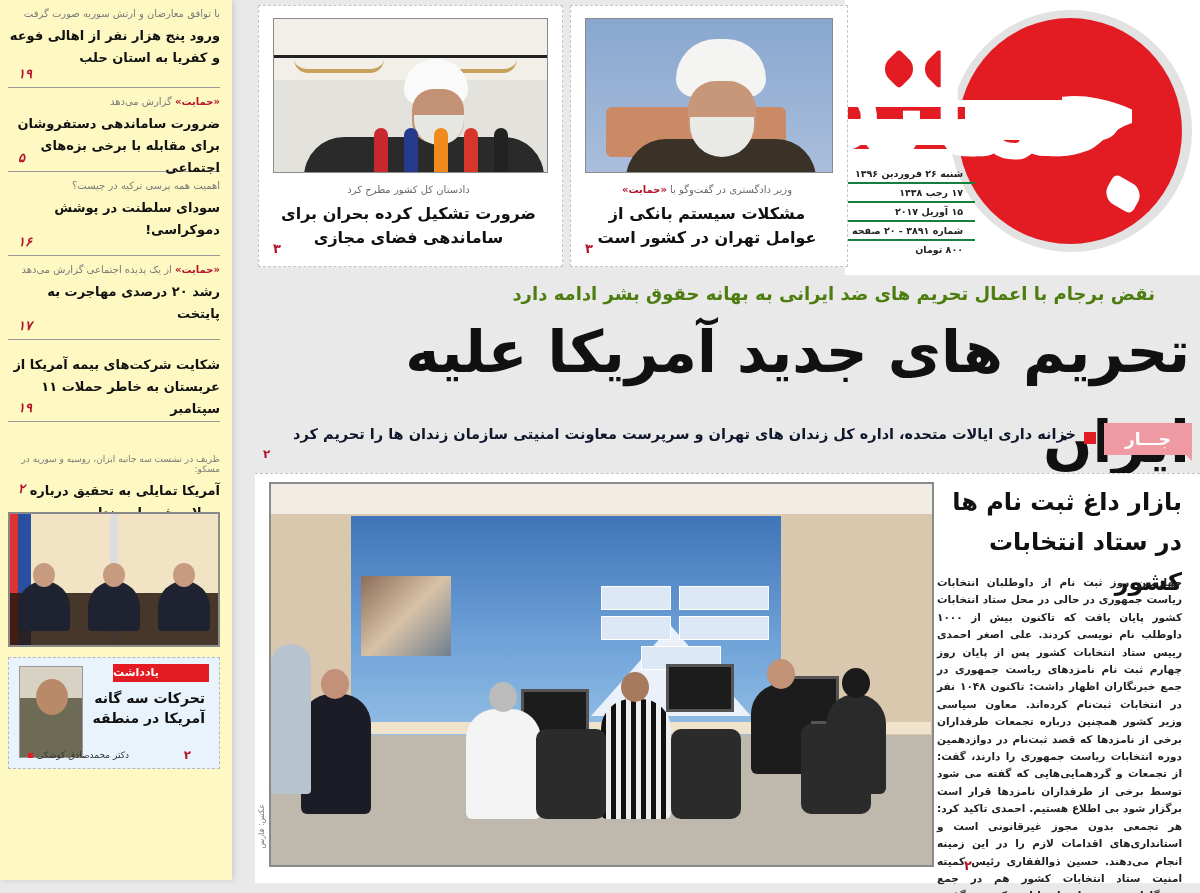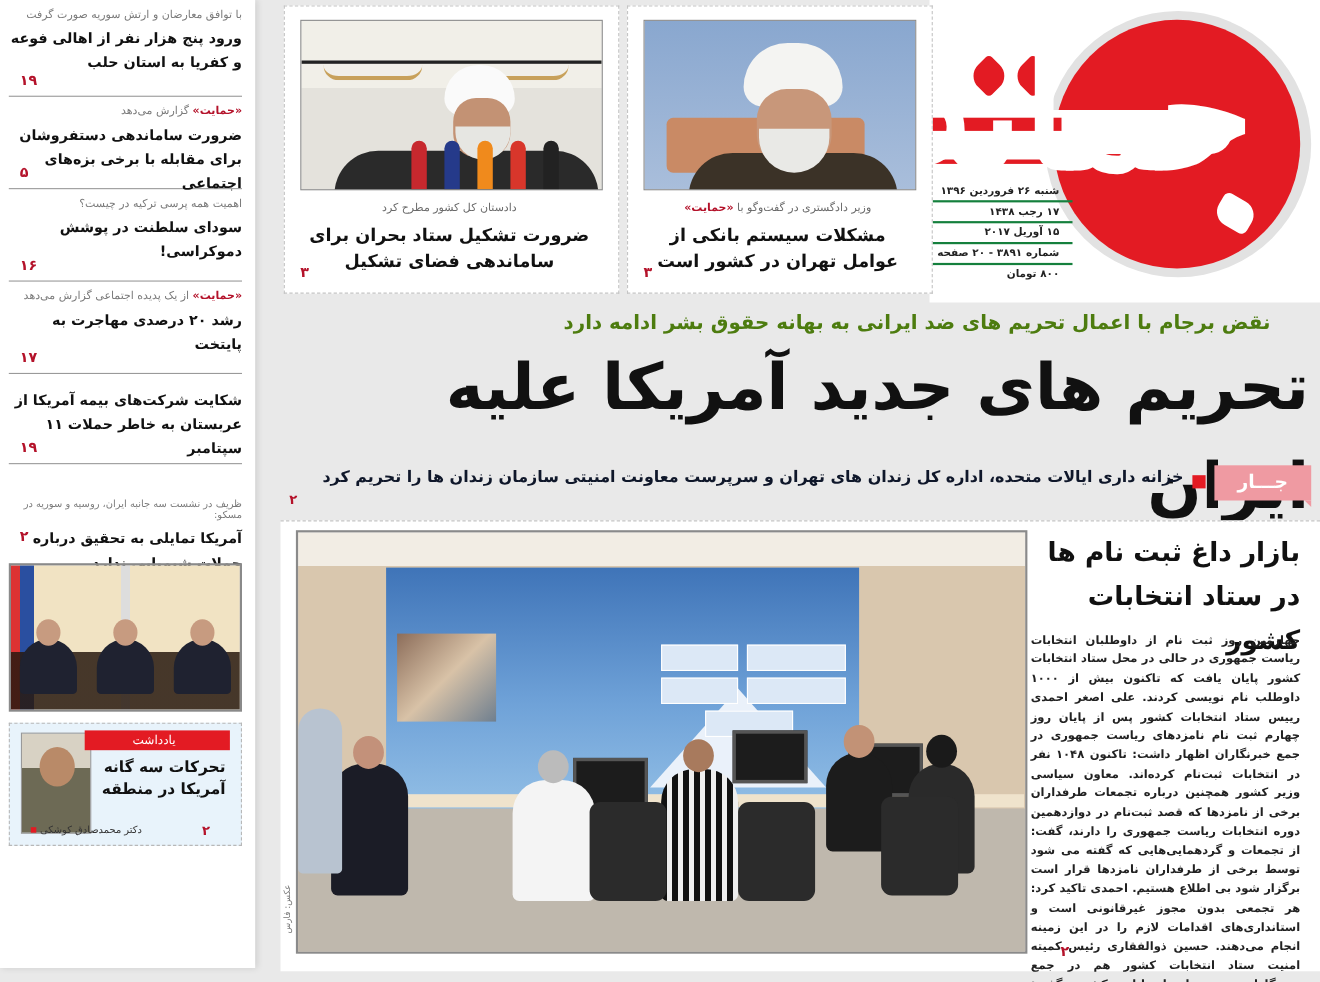--- a/index.html
+++ b/index.html
@@ -9,47 +9,47 @@
     font-family: "DejaVu Sans", sans-serif;
     direction: rtl;
     position: relative;
     color: #111;
   }
   .page { position: absolute; inset: 0; background: #e9e9e9; }
 
   
   .sidebar {
     position: absolute; left: 0; top: 0; width: 232px; height: 880px;
-    background: #ffffff;
+    background: #fef9c3;
     box-shadow: 2px 0 6px rgba(0,0,0,0.12);
     padding: 0 12px 0 8px;
   }
   .side-item { position: relative; border-bottom: 1.5px solid #9a9a9a; padding: 8px 0 6px; }
   .side-item .kicker { font-size: 10px; color: #7a7a7a; text-align: right; margin-bottom: 6px; }
   .side-item .kicker .red { color: #b4122a; font-weight: bold; }
   .side-item .title { font-size: 13px; font-weight: bold; line-height: 22px; text-align: right; }
-  .side-item .pnum { position: absolute; left: 10px; bottom: 6px; color: #b4122a; font-weight: bold; font-size: 13px; direction: ltr; }
+  .side-item .pnum { position: absolute; left: 10px; bottom: 6px; color: #b4122a; font-weight: bold; font-size: 13px; direction: ltr; font-style: italic; }
 
   .side-photo {
     margin-top: 10px; height: 135px; border: 2px solid #8a8a8a;
     background:
       linear-gradient(180deg, rgba(0,0,0,0) 60%, rgba(40,25,15,0.85) 60%),
       linear-gradient(90deg, #d33 0 4%, #2a4fa0 4% 10%, #f1e3c3 10% 48%, #ddd 48% 52%, #f1e3c3 52% 100%);
     position: relative; overflow: hidden;
   }
   .side-photo .p { position: absolute; bottom: 14px; width: 52px; height: 50px; border-radius: 26px 26px 4px 4px; background: #1f2230; }
   .side-photo .p.h::before { content:""; position:absolute; top:-18px; left:15px; width:22px; height:24px; border-radius:50%; background:#c79b80; }
 
   .note-box {
     margin-top: 10px; border: 1px dashed #b8b8b8; background: #e8f3fb;
     height: 112px; position: relative; padding: 6px;
   }
   .note-photo { position: absolute; left: 10px; top: 8px; width: 64px; height: 92px; background: linear-gradient(180deg, #d8d2c4 0 35%, #6d6a55 35% 100%); border: 1px solid #999; }
   .note-photo::before { content:""; position:absolute; left:16px; top:12px; width:32px; height:36px; border-radius:50%; background:#b98a68; }
-  .note-badge { position: absolute; right: 10px; top: 6px; width: 132px; height: 18px; background: #e31b23; color: #fff; font-size: 11px; font-weight: normal; text-align: center; padding-right: 6px; line-height: 18px; }
+  .note-badge { position: absolute; right: 10px; top: 6px; width: 96px; height: 18px; background: #e31b23; color: #fff; font-size: 11px; font-weight: bold; text-align: left; padding-right: 6px; line-height: 18px; }
   .note-title { position: absolute; right: 14px; top: 30px; width: 130px; font-size: 14px; font-weight: bold; line-height: 20px; text-align: right; }
   .note-author { position: absolute; right: 90px; bottom: 8px; font-size: 9px; color: #333; }
   .note-author::after { content:""; display:inline-block; width:5px; height:5px; background:#e31b23; margin-right:3px; }
   .note-pnum { position: absolute; right: 28px; bottom: 6px; color: #b4122a; font-weight: bold; font-size: 12px; }
 
   
   .top-box {
     position: absolute; top: 5px; height: 262px; background: #fff;
     border: 1px dashed #c4c4c4;
   }
@@ -169,21 +169,21 @@
       <div class="turban"></div>
       <div class="face"></div>
       <div class="beard"></div>
       <div class="mic" style="left:100px; background:#c7282e;"></div>
       <div class="mic" style="left:130px; background:#253a8a;"></div>
       <div class="mic" style="left:160px; background:#f08a1c;"></div>
       <div class="mic" style="left:190px; background:#d8362b;"></div>
       <div class="mic" style="left:220px; background:#222;"></div>
     </div>
     <div class="kicker"><span>دادستان کل کشور مطرح کرد</span></div>
-    <div class="title">ضرورت تشکیل ستاد بحران برای ساماندهی فضای تشکیل</div>
+    <div class="title">ضرورت تشکیل کرده بحران برای ساماندهی فضای مجازی</div>
     <div class="pnum">۳</div>
   </div>
 
   <div class="headline-area">
     <div class="overline">نقض برجام با اعمال تحریم های ضد ایرانی به بهانه حقوق بشر ادامه دارد</div>
     <div class="headline">تحریم های جدید آمریکا علیه ایران</div>
     <div class="jar-tag">جـــار</div>
     <div class="sub-bullet"></div>
     <div class="subhead">خزانه داری ایالات متحده، اداره کل زندان های تهران و سرپرست معاونت امنیتی سازمان زندان ها را تحریم کرد</div>
     <div class="head-pnum">۲</div>

